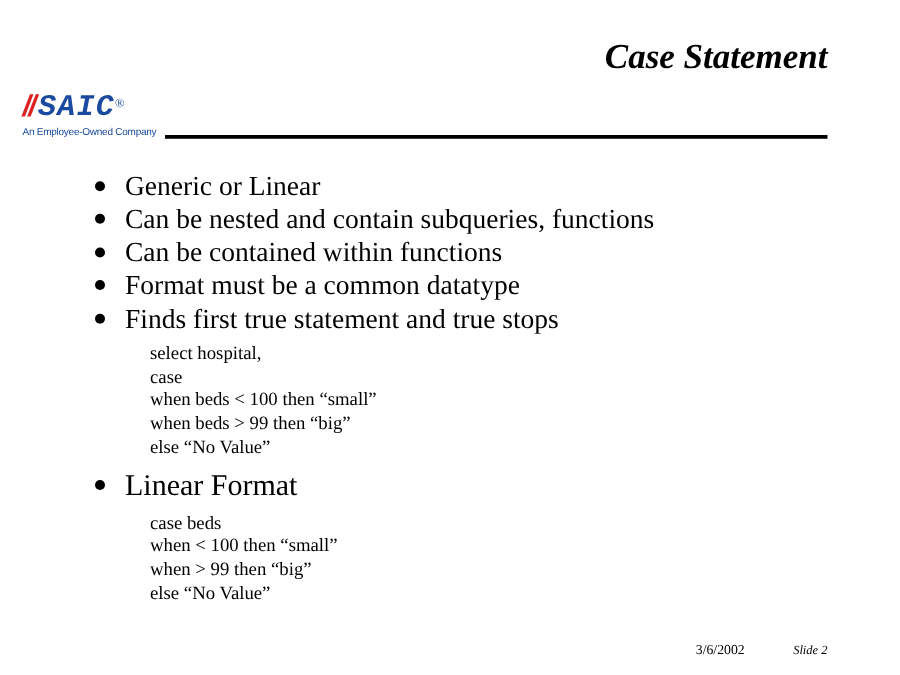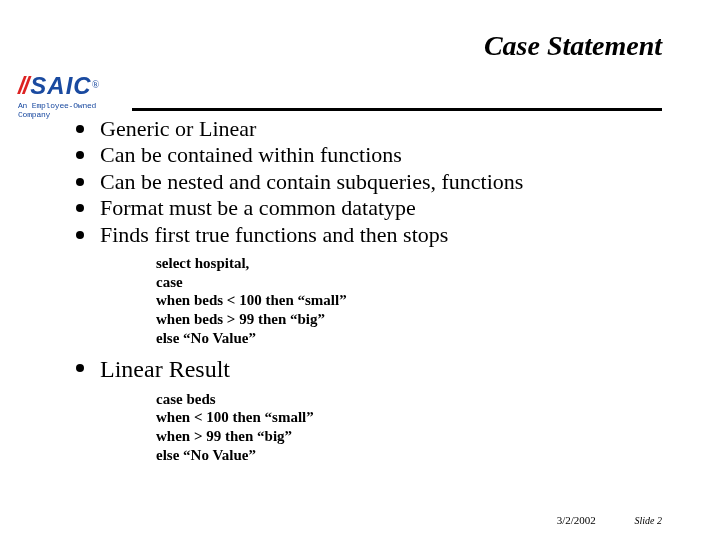--- a/index.html
+++ b/index.html
@@ -1,29 +1,29 @@
 <!DOCTYPE html>
 <html><head>
 <meta charset="utf-8">
 <style>
   html,body{margin:0;padding:0;width:720px;height:540px;background:#fff;font-family:"Times New Roman",Times,serif;color:#000;overflow:hidden}
   .slide{position:relative;width:712px;height:540px;box-sizing:border-box}
   .title{position:absolute;top:30px;right:50px;font-size:28px;font-weight:bold;font-style:italic}
   .logo{position:absolute;top:72px;left:18px;width:110px}
   .logo-mark{display:flex;align-items:center;gap:3px}
   .logo-slash{color:#d22;font-weight:bold;font-size:24px;font-style:italic;font-family:Arial,sans-serif;letter-spacing:-2px}
-  .logo-text{color:#1a4aa0;font-weight:bold;font-size:24px;font-style:italic;font-family:Liberation Sans, sans-serif;letter-spacing:1px}
+  .logo-text{color:#1a4aa0;font-weight:bold;font-size:24px;font-style:italic;font-family:Liberation Mono, monospace;letter-spacing:1px}
   .logo-reg{color:#1a4aa0;font-size:10px;vertical-align:super}
-  .logo-tag{color:#1a4aa0;font-size:8px;font-family:Liberation Mono, monospace;margin-top:1px;letter-spacing:-0.2px}
+  .logo-tag{color:#1a4aa0;font-size:8px;font-family:Liberation Sans, sans-serif;margin-top:1px;letter-spacing:-0.2px}
   .rule{position:absolute;top:108px;left:132px;right:50px;height:0;border-top:3px solid #000}
-  .content{position:absolute;top:116px;left:76px;right:50px}
+  .content{position:absolute;top:136px;left:76px;right:50px}
   ul.bullets{list-style:none;margin:0;padding:0}
   ul.bullets>li{position:relative;padding-left:24px;font-size:22px;line-height:1.2;margin:0}
   ul.bullets>li::before{content:"";position:absolute;left:0;top:9px;width:8px;height:8px;background:#000;border-radius:50%}
-  .code{margin:6px 0 6px 80px;font-size:15px;font-weight:bold;line-height:1.25;white-space:pre-line}
+  .code{margin:6px 0 6px 44px;font-size:15px;font-weight:normal;line-height:1.25;white-space:pre-line}
   ul.bullets2{list-style:none;margin:0;padding:0}
   ul.bullets2>li{position:relative;padding-left:24px;font-size:24px;line-height:1.25}
   ul.bullets2>li::before{content:"";position:absolute;left:0;top:10px;width:8px;height:8px;background:#000;border-radius:50%}
   .footer{position:absolute;bottom:14px;right:50px;font-size:11px;font-family:"Times New Roman",serif}
   .footer .date{margin-right:36px}
   .footer .pg{font-style:italic;font-size:10px}
 </style>
 </head>
 <body>
 
@@ -39,40 +39,40 @@
       </span>
     </div>
     <div class="logo-tag">An Employee-Owned Company</div>
   </div>
 
   <div class="rule"></div>
 
   <div class="content">
     <ul class="bullets">
       <li><span>Generic or Linear</span></li>
+      <li><span>Can be nested and contain subqueries, functions</span></li>
       <li><span>Can be contained within functions</span></li>
-      <li><span>Can be nested and contain subqueries, functions</span></li>
       <li><span>Format must be a common datatype</span></li>
-      <li><span>Finds first true functions and then stops</span></li>
+      <li><span>Finds first true statement and true stops</span></li>
     </ul>
 
     <div class="code">select hospital,
 case
 when beds &lt; 100 then “small”
 when beds &gt; 99 then “big”
 else “No Value”</div>
 
     <ul class="bullets2">
-      <li><span>Linear Result</span></li>
+      <li><span>Linear Format</span></li>
     </ul>
 
     <div class="code">case beds
 when &lt; 100 then “small”
 when &gt; 99 then “big”
 else “No Value”</div>
   </div>
 
   <div class="footer">
-    <span class="date">3/2/2002</span>
+    <span class="date">3/6/2002</span>
     <span class="pg">Slide 2</span>
   </div>
 
 </div>
 
 </body></html>

